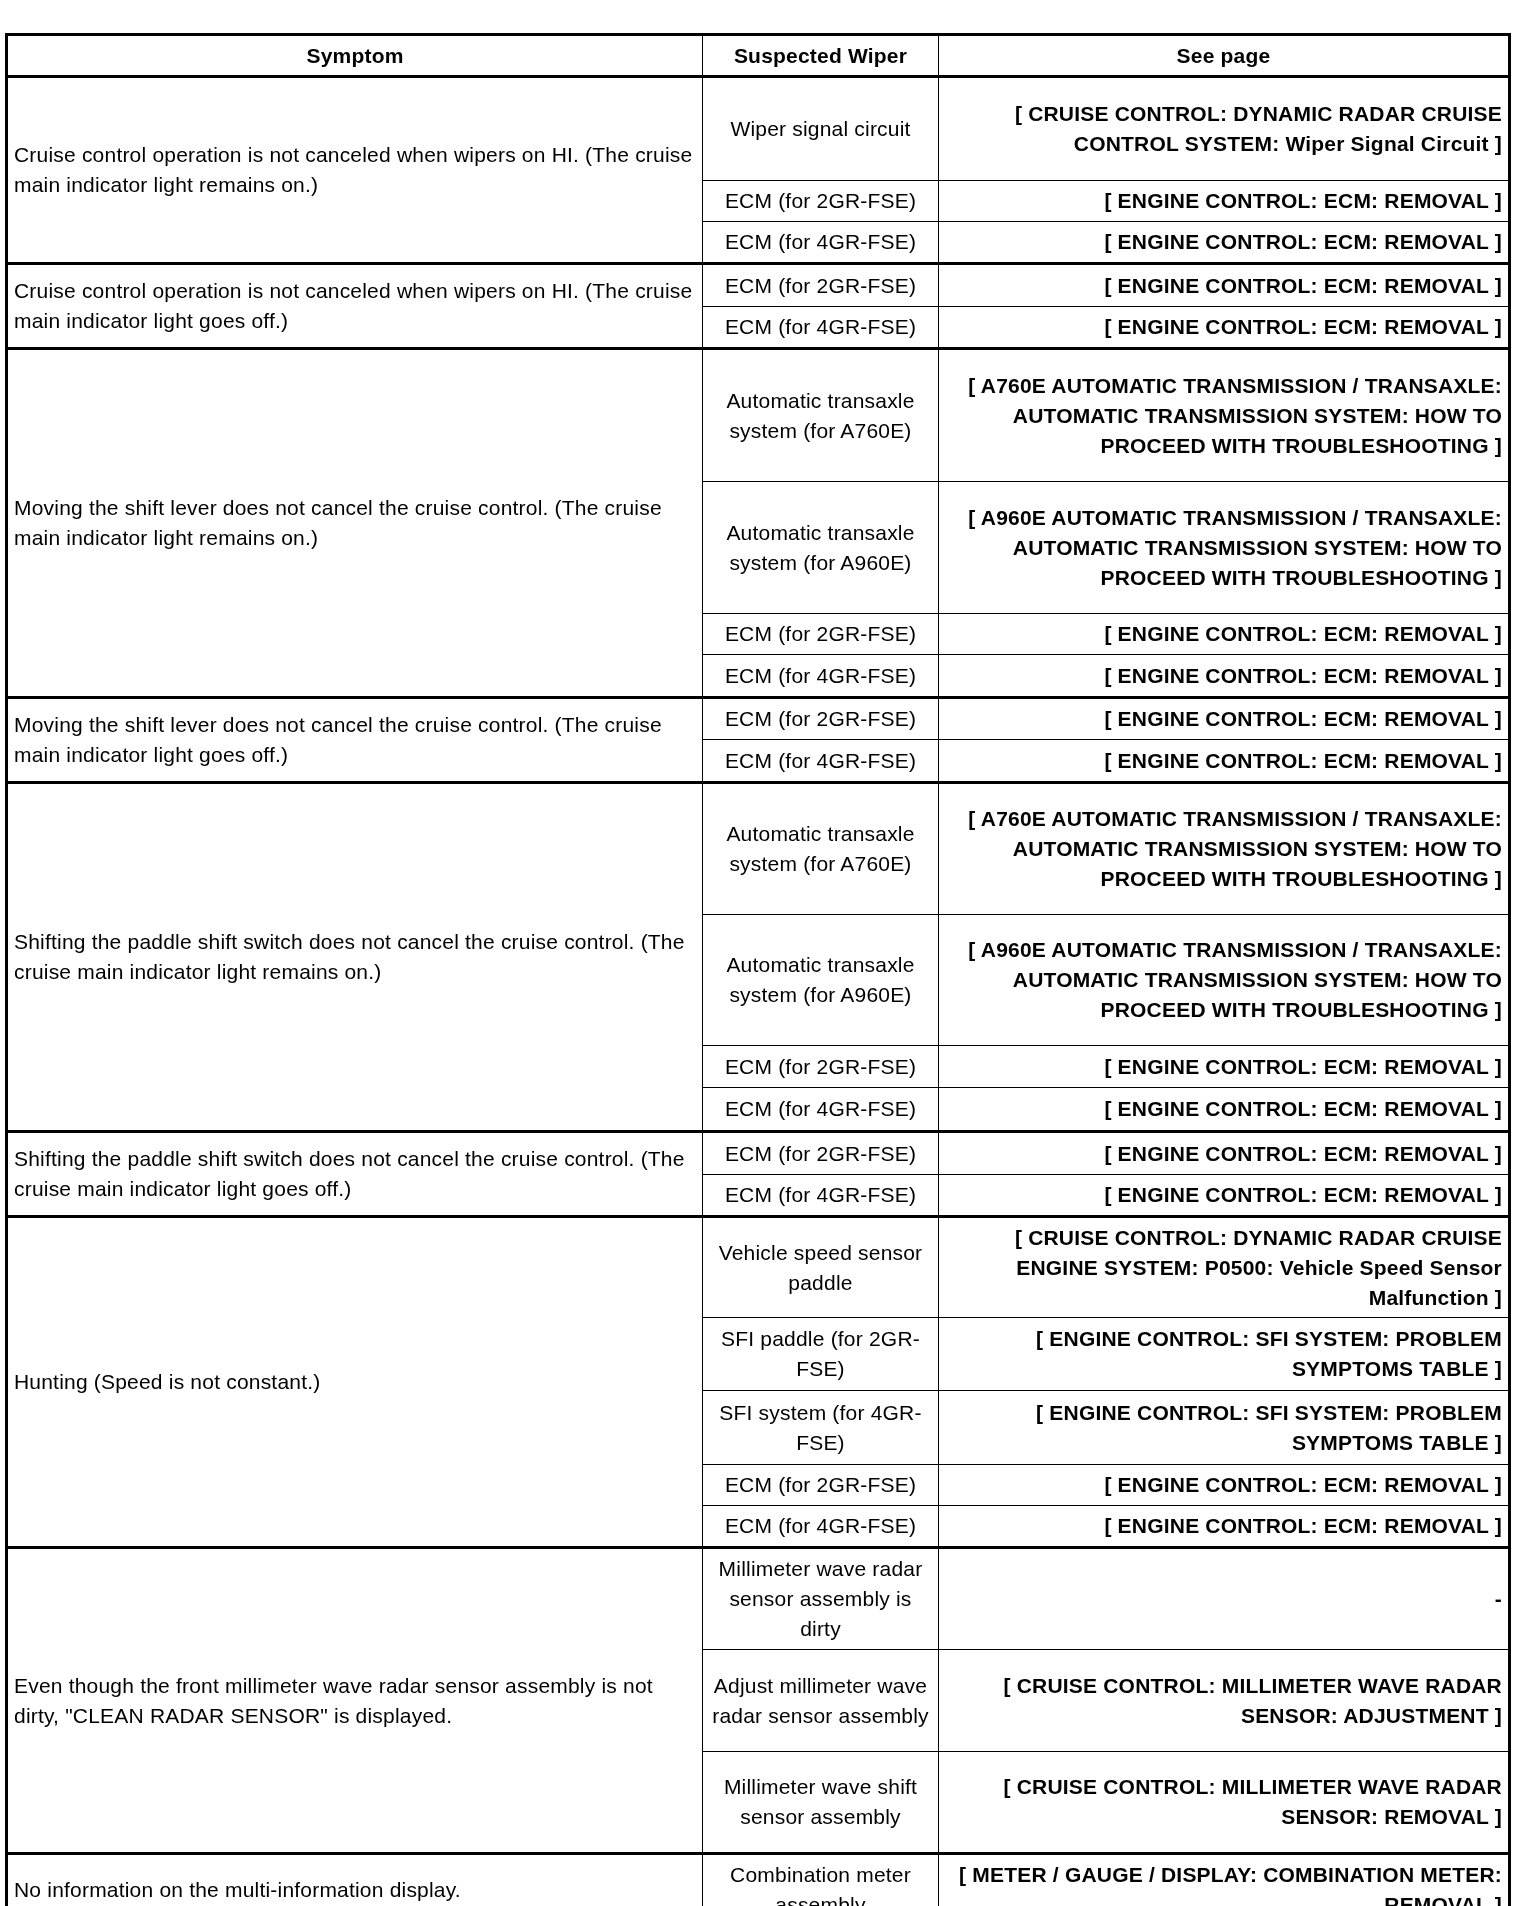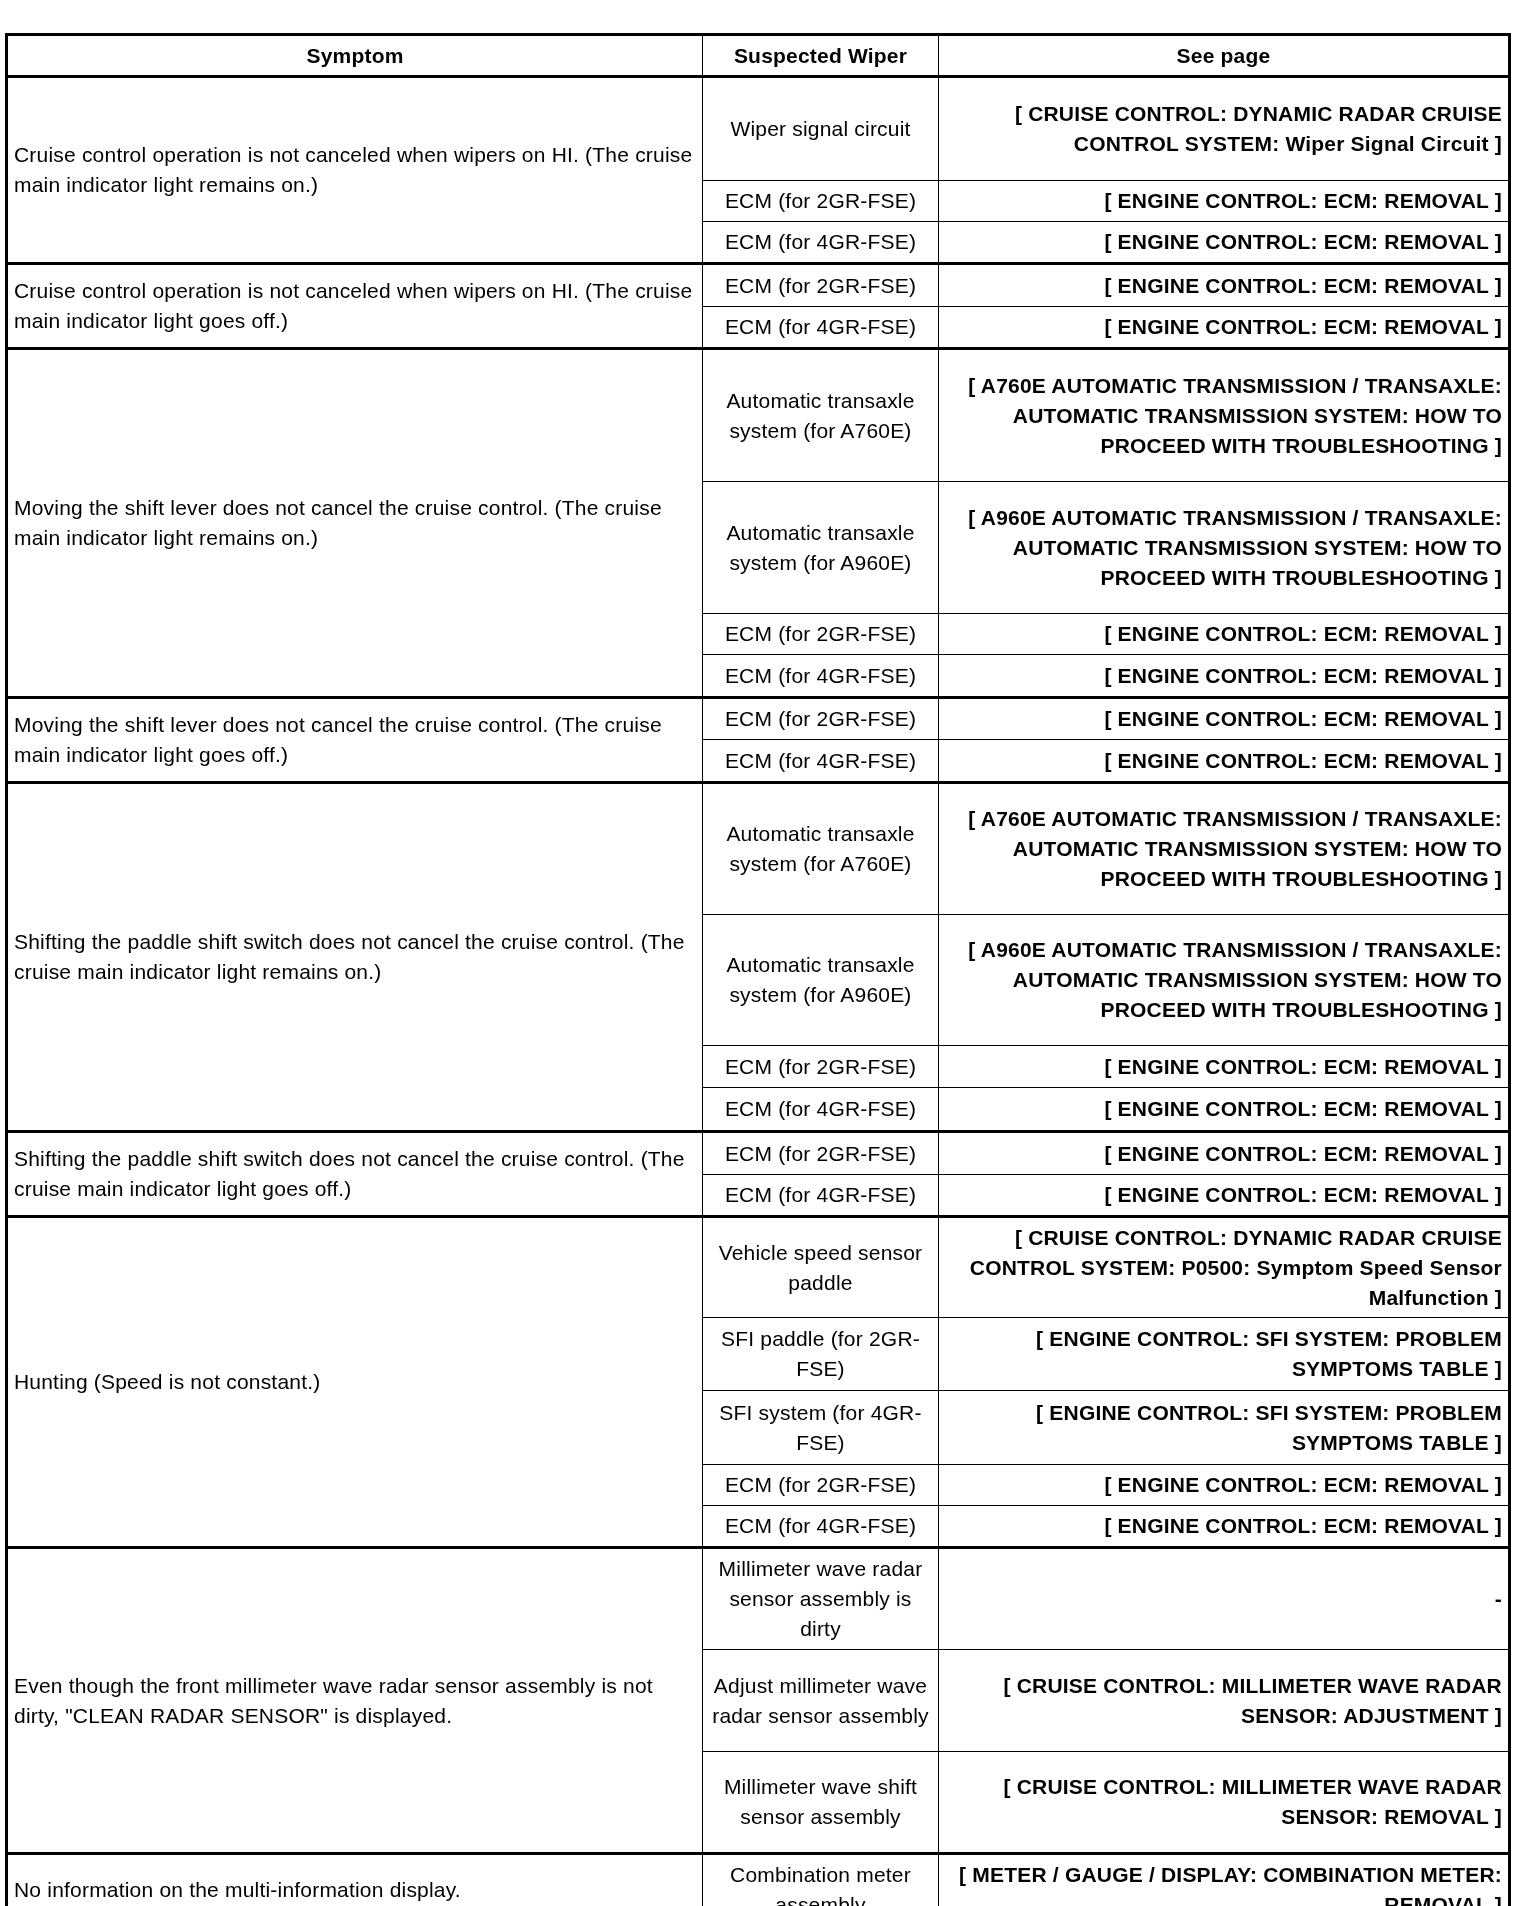--- a/index.html
+++ b/index.html
@@ -150,21 +150,21 @@
         <td class="area">ECM (for 2GR-FSE)</td>
         <td class="page">[ ENGINE CONTROL: ECM: REMOVAL ]</td>
       </tr>
       <tr style="height: 42px;">
         <td class="area">ECM (for 4GR-FSE)</td>
         <td class="page">[ ENGINE CONTROL: ECM: REMOVAL ]</td>
       </tr>
       <tr class="group-start" style="height: 101px;">
         <td class="sym" rowspan="5">Hunting (Speed is not constant.)</td>
         <td class="area">Vehicle speed sensor paddle</td>
-        <td class="page">[ CRUISE CONTROL: DYNAMIC RADAR CRUISE CONTROL SYSTEM: P0500: Symptom Speed Sensor Malfunction ]</td>
+        <td class="page">[ CRUISE CONTROL: DYNAMIC RADAR CRUISE ENGINE SYSTEM: P0500: Vehicle Speed Sensor Malfunction ]</td>
       </tr>
       <tr style="height: 73px;">
         <td class="area">SFI paddle (for 2GR-FSE)</td>
         <td class="page">[ ENGINE CONTROL: SFI SYSTEM: PROBLEM SYMPTOMS TABLE ]</td>
       </tr>
       <tr style="height: 74px;">
         <td class="area">SFI system (for 4GR-FSE)</td>
         <td class="page">[ ENGINE CONTROL: SFI SYSTEM: PROBLEM SYMPTOMS TABLE ]</td>
       </tr>
       <tr style="height: 41px;">

